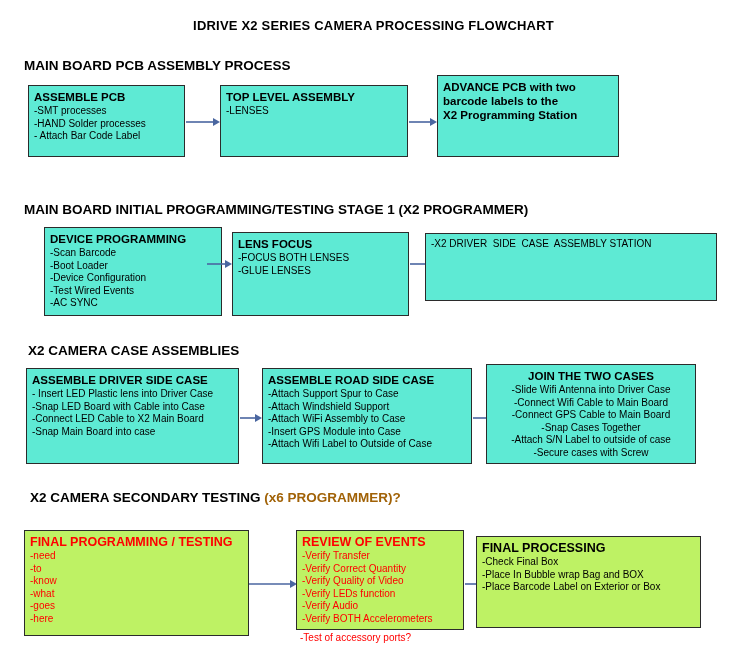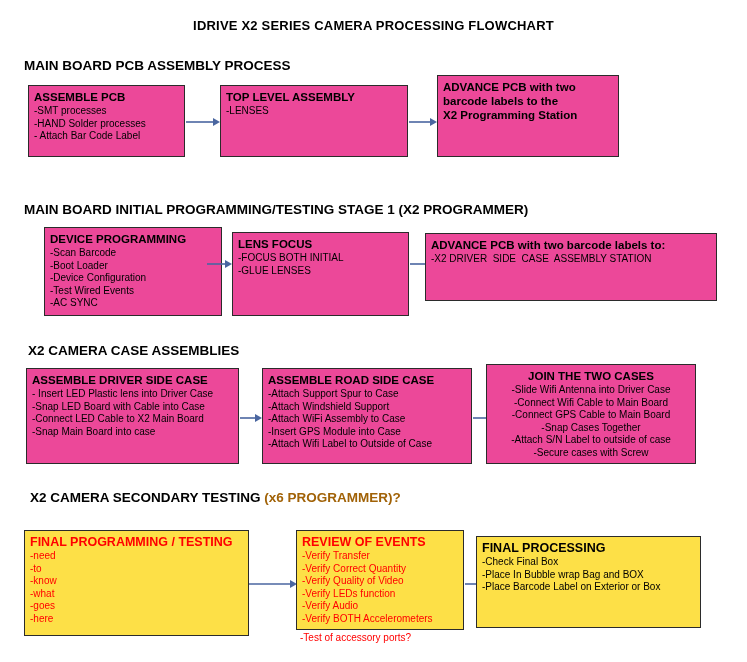--- a/index.html
+++ b/index.html
@@ -34,27 +34,27 @@
     position: absolute;
     font-size: 13.5px;
     font-weight: bold;
   }
   .section-head .red {
     color: #a16207;
   }
   .box {
     position: absolute;
     box-sizing: border-box;
-    background: #ec4899;
+    background: #5eead4;
     border: 1px solid #2b2b2b;
     padding: 4px 5px 3px 5px;
     overflow: hidden;
   }
   .box.white {
-    background: #fde047;
+    background: #bef264;
   }
   .box-title {
     font-size: 11.5px;
     font-weight: bold;
     line-height: 14px;
     margin-bottom: 1px;
     white-space: pre-line;
   }
   .box-title.red {
     color: #ff0000;
@@ -138,33 +138,32 @@
 
   <div class="arrow" style="left:207px; top:258px;">
     <svg width="25" height="12" viewBox="0 0 25 12">
       <line x1="0" y1="6" x2="18" y2="6" stroke="#4a66a0" stroke-width="1.6"></line>
       <polygon points="18,2 25,6 18,10" fill="#4a66a0"></polygon>
     </svg>
   </div>
 
   <div class="box" style="left:232px; top:232px; width:177px; height:84px;">
     <div class="box-title">LENS FOCUS</div>
-    <div class="box-line">-FOCUS BOTH INITIAL</div>
+    <div class="box-line">-FOCUS BOTH LENSES</div>
     <div class="box-line">-GLUE LENSES</div>
   </div>
 
   <div class="arrow" style="left:410px; top:258px;">
     <svg width="23" height="12" viewBox="0 0 23 12">
       <line x1="0" y1="6" x2="16" y2="6" stroke="#4a66a0" stroke-width="1.6"></line>
       <polygon points="16,2 23,6 16,10" fill="#4a66a0"></polygon>
     </svg>
   </div>
 
   <div class="box" style="left:425px; top:233px; width:292px; height:68px;">
-    <div class="box-title">ADVANCE PCB with two barcode labels to:</div>
     <div class="box-line">-X2 DRIVER  SIDE  CASE  ASSEMBLY STATION</div>
   </div>
 
   <div class="section-head" style="left:28px; top:343px;">X2 CAMERA CASE ASSEMBLIES</div>
 
   <div class="box" style="left:26px; top:368px; width:213px; height:96px;">
     <div class="box-title">ASSEMBLE DRIVER SIDE CASE</div>
     <div class="box-line">- Insert LED Plastic lens into Driver Case</div>
     <div class="box-line">-Snap LED Board with Cable into Case</div>
     <div class="box-line">-Connect LED Cable to X2 Main Board</div>

